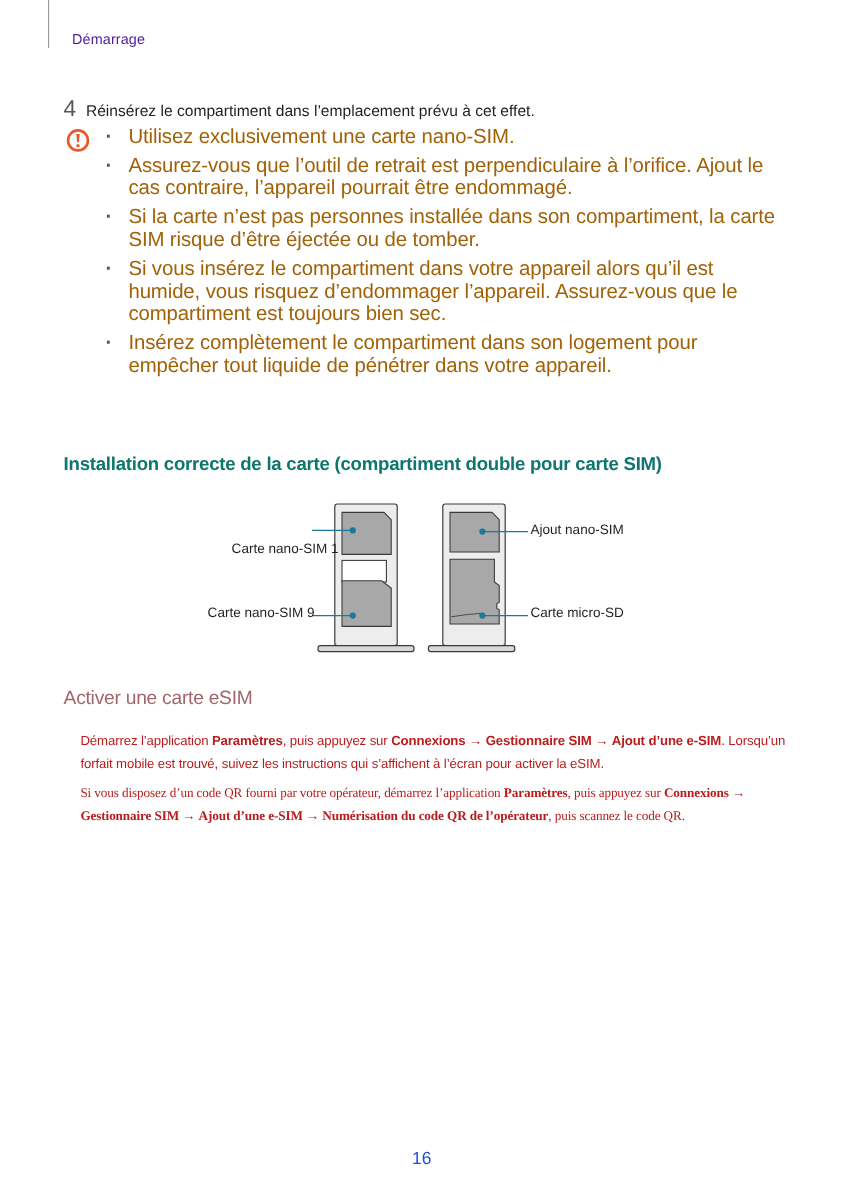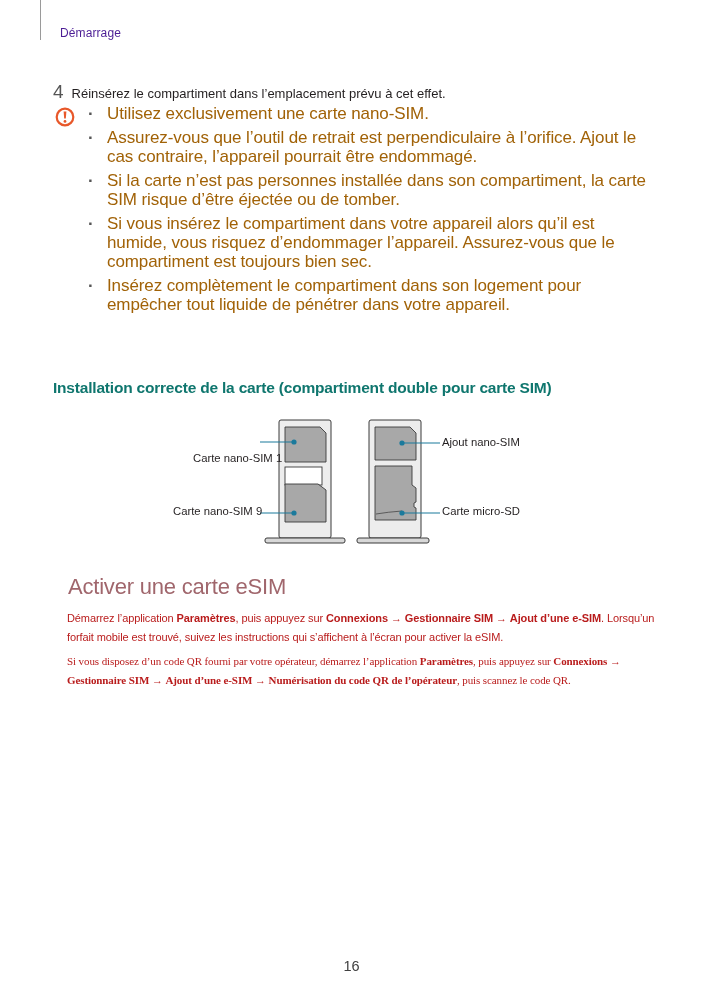--- a/index.html
+++ b/index.html
@@ -18,27 +18,27 @@
 
   .bullets { position: absolute; left: 88px; top: 104px; width: 560px; margin: 0; padding: 0; list-style: none; }
   .bullets li { position: relative; padding-left: 19px; font-size: 17px; line-height: 19px; margin-bottom: 5px; color: #a16207; letter-spacing: -0.1px; }
   .bullets li::before { content: "\00B7"; position: absolute; left: 0; top: 0; font-weight: bold; color: #555; }
 
   .sub-heading { position: absolute; left: 53px; top: 379px; font-size: 15.5px; font-weight: bold; color: #0f766e; letter-spacing: -0.2px; }
 
   .diagram { position: absolute; left: 150px; top: 412px; width: 420px; height: 140px; }
   .diag-label { position: absolute; font-size: 11.3px; color: #231f20; white-space: nowrap; }
 
-  .section-title { position: absolute; left: 68px; top: 574px; font-size: 22px; color: #a0666c; letter-spacing: -0.2px; }
+  .section-title { position: absolute; left: 53px; top: 574px; font-size: 16px; color: #a0666c; letter-spacing: -0.2px; }
   .para { position: absolute; left: 67px; width: 600px; font-size: 11px; line-height: 19px; color: #b91c1c; letter-spacing: -0.1px; }
   .para b { font-weight: bold; }
   .p1 { top: 609px; }
   .p2 { top: 652px; font-family: Liberation Serif, serif; }
 
-  .page-num { position: absolute; left: 0; width: 703px; top: 958px; text-align: center; font-size: 14.5px; color: #404040; }
+  .page-num { position: absolute; left: 0; width: 703px; top: 958px; text-align: center; font-size: 14.5px; color: #1d4ed8; }
 </style>
 </head>
 <body>
 
 <div class="header-rule"></div>
 <div class="header-title">Démarrage</div>
 
 <div class="step">
   <span class="step-num">4</span>
   <span class="step-text">Réinsérez le compartiment dans l’emplacement prévu à cet effet.</span>

